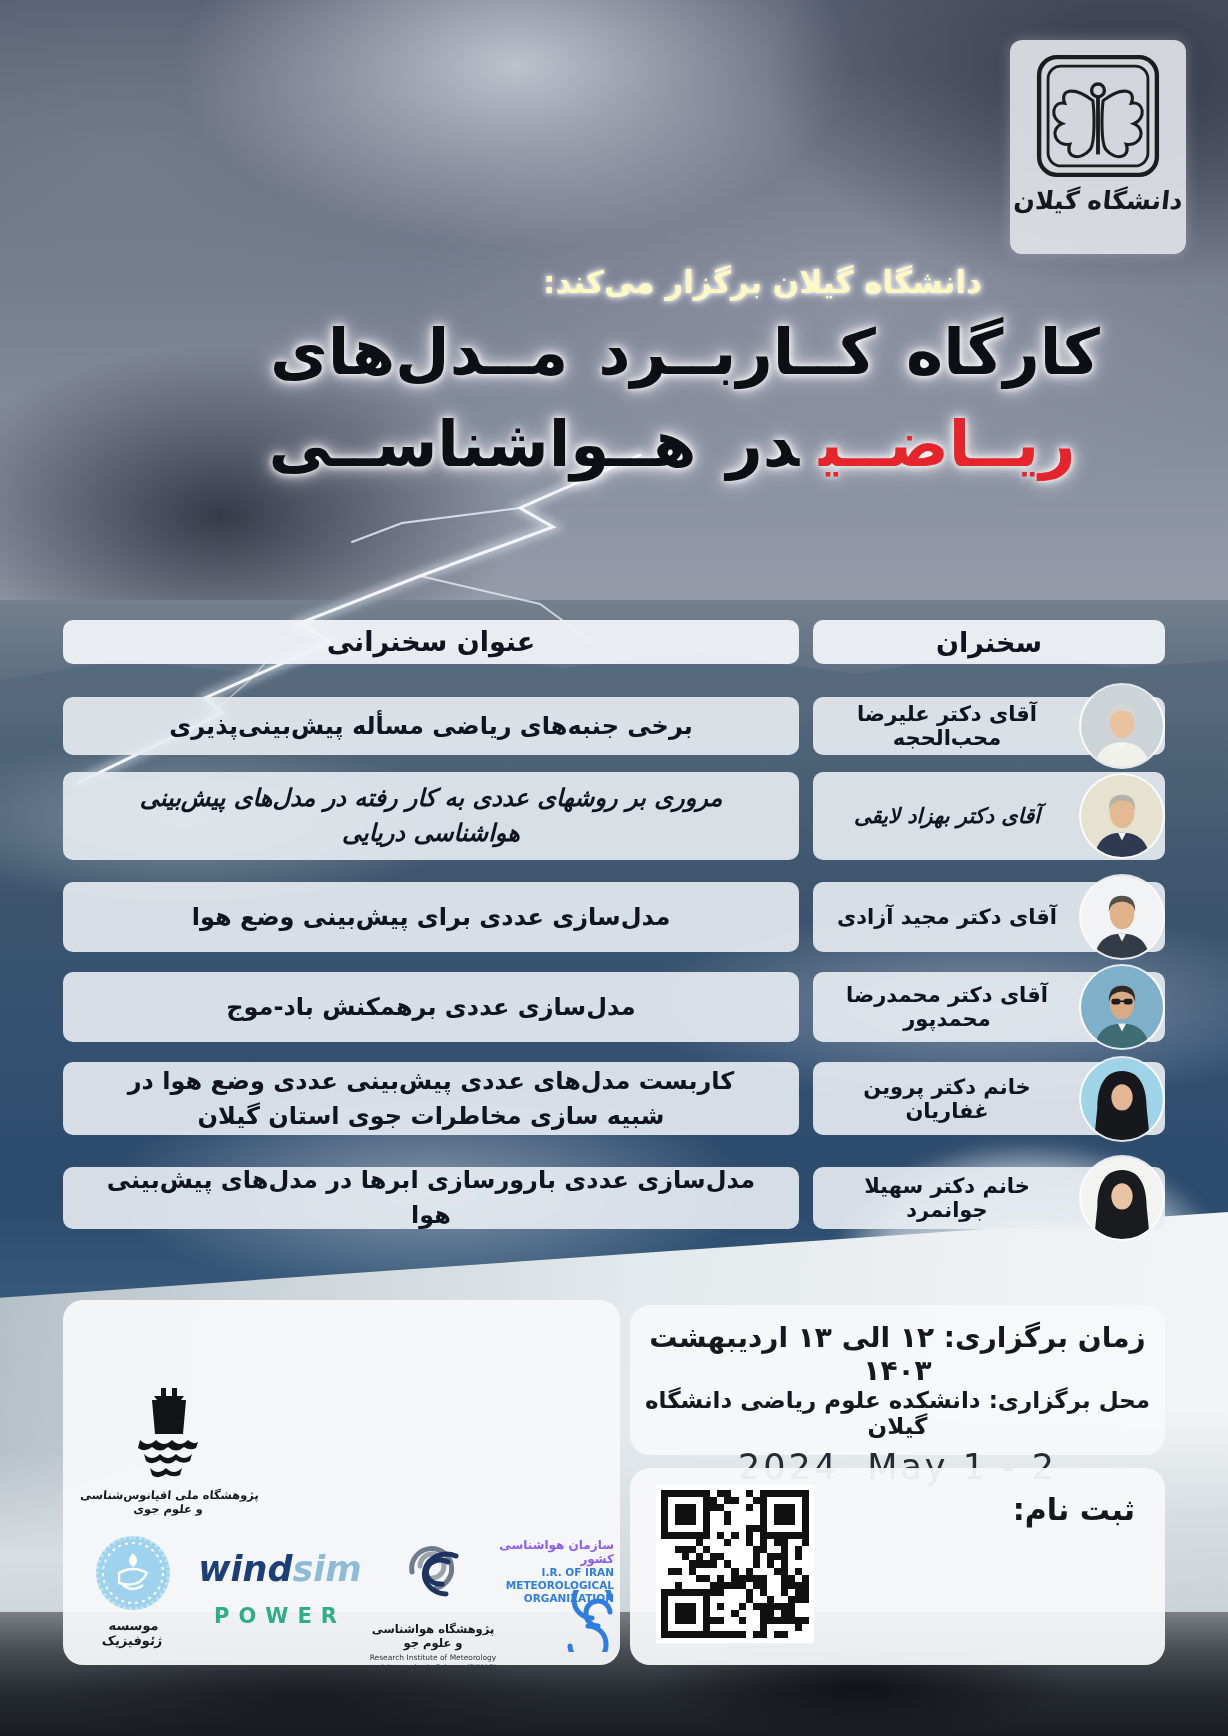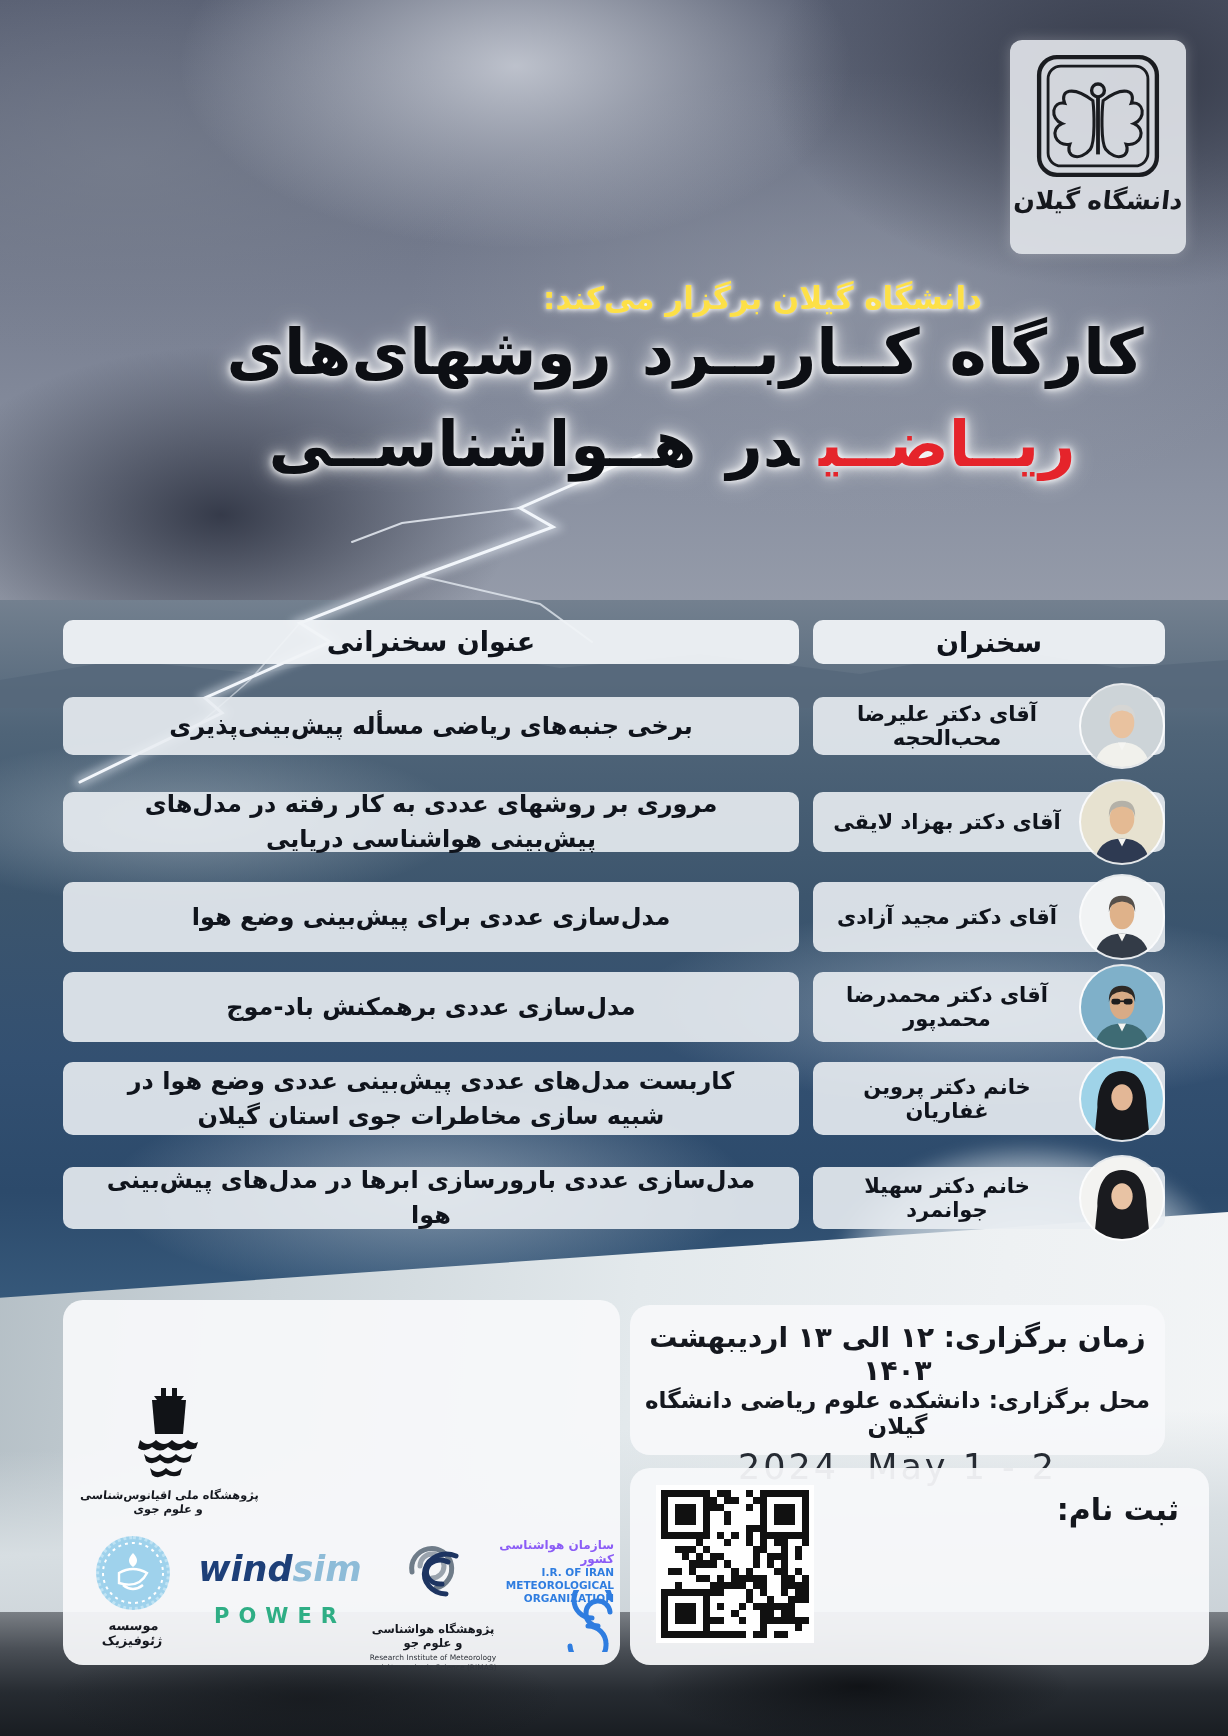--- a/index.html
+++ b/index.html
@@ -57,23 +57,22 @@
     box-shadow:0 0 14px rgba(255,255,255,.25);
   }
   .uni-badge svg{margin-top:12px;}
   .uni-badge .uni-name{
     font-size:25px;font-weight:bold;color:#16181d;margin-top:6px;
     transform:skewX(-6deg);letter-spacing:-1px;
   }
   
   .presub{
     position:absolute;top:264px;right:246px;z-index:6;direction:rtl;
-    font-size:31px;font-weight:bold;color:#fde047;
+    font-size:31px;font-weight:bold;color:#fef9c3;
     text-shadow:0 0 5px #fff,0 0 10px rgba(255,255,255,.85);
-    margin-top:16px;
   }
   .title-l1,.title-l2{
     position:absolute;z-index:6;direction:rtl;text-align:center;
     font-weight:bold;font-size:63px;color:#0d0f14;
     text-shadow:0 0 6px #fff,0 0 14px rgba(255,255,255,.95),0 0 26px rgba(255,255,255,.6);
     word-spacing:8px;
   }
   .title-l1{top:316px;left:142px;right:0;}
   .title-l2{top:408px;left:116px;right:0;}
   .title-l2 .hl{margin-left:20px;}
@@ -92,21 +91,21 @@
     position:absolute;right:2px;top:50%;transform:translateY(-50%);
     width:82px;height:82px;border-radius:50%;overflow:hidden;
     box-shadow:0 0 0 2px rgba(255,255,255,.85);background:#cfd6da;
   }
   .avatar svg{display:block;width:100%;height:100%;}
   .hdr .cell{background:rgba(240,243,247,.95);font-size:27px;font-weight:bold;}
   
   .box{position:absolute;z-index:6;background:rgba(246,248,250,.94);border-radius:20px;}
   .box-sponsors{left:63px;top:1300px;width:557px;height:365px;}
   .box-info{left:630px;top:1305px;width:535px;height:150px;direction:rtl;text-align:center;padding-top:16px;box-sizing:border-box;}
-  .box-reg{left:630px;top:1468px;width:535px;height:197px;padding-left:44px;}
+  .box-reg{left:630px;top:1468px;width:535px;height:197px;}
   .info-date{font-size:28px;font-weight:bold;color:#15181f;}
   .info-venue{font-size:23px;font-weight:bold;color:#15181f;}
   .info-en{font-size:35px;color:#262b33;margin-top:8px;letter-spacing:3px;white-space:pre;direction:ltr;}
   .reg-label{position:absolute;top:24px;right:30px;font-size:30px;font-weight:bold;color:#14171d;direction:rtl;}
   .qr{
     position:absolute;left:26px;top:17px;width:158px;height:158px;background:#fff;
     padding:5px;box-sizing:border-box;display:grid;
     grid-template-columns:repeat(21,1fr);grid-template-rows:repeat(21,1fr);
   }
   .qr i{display:block;}
@@ -165,21 +164,21 @@
       <rect x="11" y="11" width="78" height="78" rx="10" fill="none" stroke="#1a1c20" stroke-width="2.2"></rect>
       <circle cx="50" cy="30" r="5" fill="none" stroke="#1a1c20" stroke-width="2.6"></circle>
       <line x1="50" y1="35" x2="50" y2="80" stroke="#1a1c20" stroke-width="3"></line>
       <path d="M46,38 C30,26 20,30 24,40 C14,38 12,52 22,56 C12,60 16,74 28,72 C24,82 36,86 44,76 C48,70 47,46 46,38 Z" fill="none" stroke="#1a1c20" stroke-width="2.4"></path>
       <path d="M54,38 C70,26 80,30 76,40 C86,38 88,52 78,56 C88,60 84,74 72,72 C76,82 64,86 56,76 C52,70 53,46 54,38 Z" fill="none" stroke="#1a1c20" stroke-width="2.4"></path>
     </svg>
     <div class="uni-name">دانشگاه گیلان</div>
   </div>
 
   <div class="presub">دانشگاه گیلان برگزار می‌کند:</div>
-  <div class="title-l1">کارگاه کــاربــرد روشهای‌های</div>
+  <div class="title-l1">کارگاه کــاربــرد مــدل‌های</div>
   <div class="title-l2">
     <span class="hl" style="color: rgb(229, 36, 43);">ریــاضــی</span><span>در هــواشناســی</span>
   </div>
 
   <div class="sched hdr" style="top:620px;height:44px;">
     <div class="cell title-cell">عنوان سخنرانی</div>
     <div class="cell speaker-cell">سخنران</div>
   </div>
 
   <div class="sched" style="top:697px;height:58px;">
@@ -189,21 +188,21 @@
       <div class="avatar" style="background: rgb(205, 212, 216);">
           <svg viewBox="0 0 100 100" xmlns="http://www.w3.org/2000/svg">
             <ellipse cx="50" cy="46" rx="15" ry="19" fill="#e9c29f"></ellipse>
             <path d="M34 44 Q33 24 50 24 Q67 24 66 44 Q64 32 50 31 Q36 32 34 44 Z" fill="#d6d6d4"></path>
             <path d="M16 100 Q21 70 50 70 Q79 70 84 100 Z" fill="#f1f1ec"></path>
             <path d="M45 70 L50 80 L55 70 Z" fill="#f5f5f2"></path>
           </svg>
         </div>
     </div>
   </div>
-  <div class="sched" style="top:792px;height:60px;">
+  <div class="sched" style="top:772px;height:88px;font-style:italic;">
     <div class="cell title-cell">مروری بر روشهای عددی به کار رفته در مدل‌های پیش‌بینی هواشناسی دریایی</div>
     <div class="cell speaker-cell">
       <div class="speaker-name">آقای دکتر بهزاد لایقی</div>
       <div class="avatar" style="background: rgb(231, 226, 208);">
           <svg viewBox="0 0 100 100" xmlns="http://www.w3.org/2000/svg">
             <ellipse cx="50" cy="46" rx="15" ry="19" fill="#e4ba93"></ellipse>
             <path d="M34 44 Q33 24 50 24 Q67 24 66 44 Q64 32 50 31 Q36 32 34 44 Z" fill="#b4b1a8"></path>
             <path d="M16 100 Q21 70 50 70 Q79 70 84 100 Z" fill="#2e3a52"></path>
             <path d="M45 70 L50 80 L55 70 Z" fill="#f5f5f2"></path>
           </svg>

